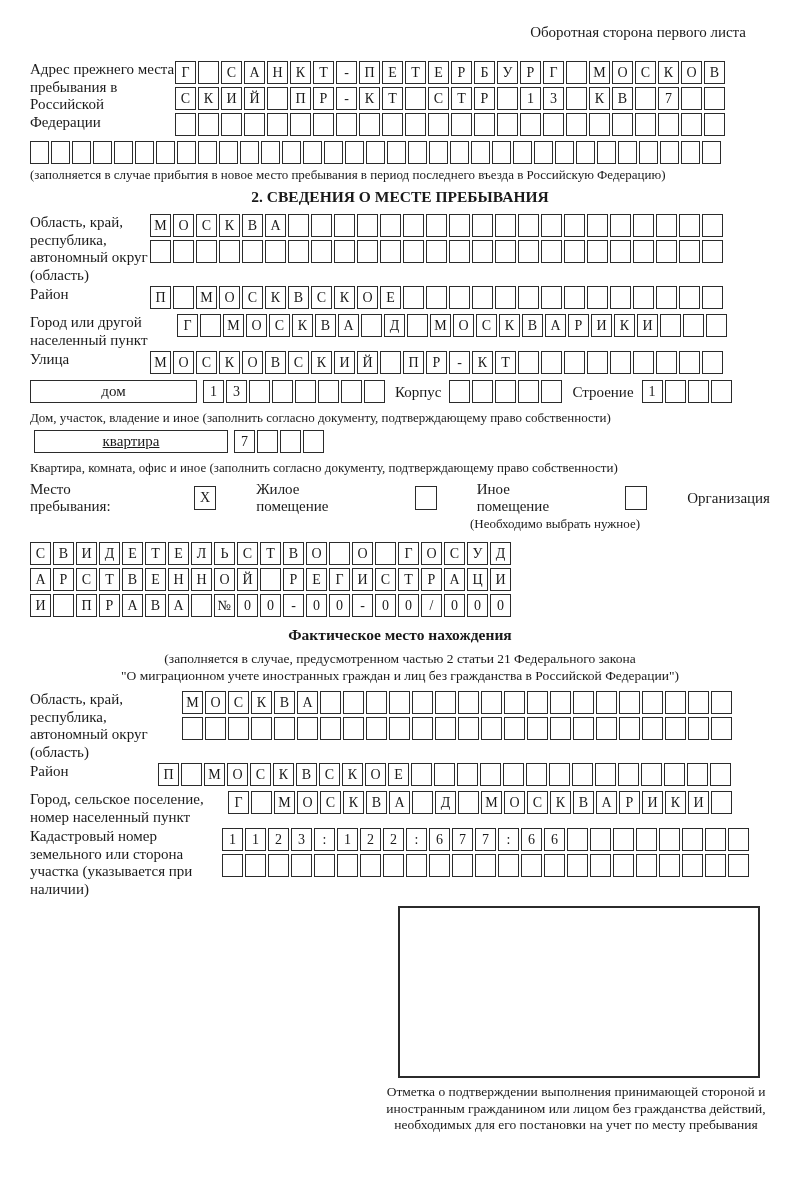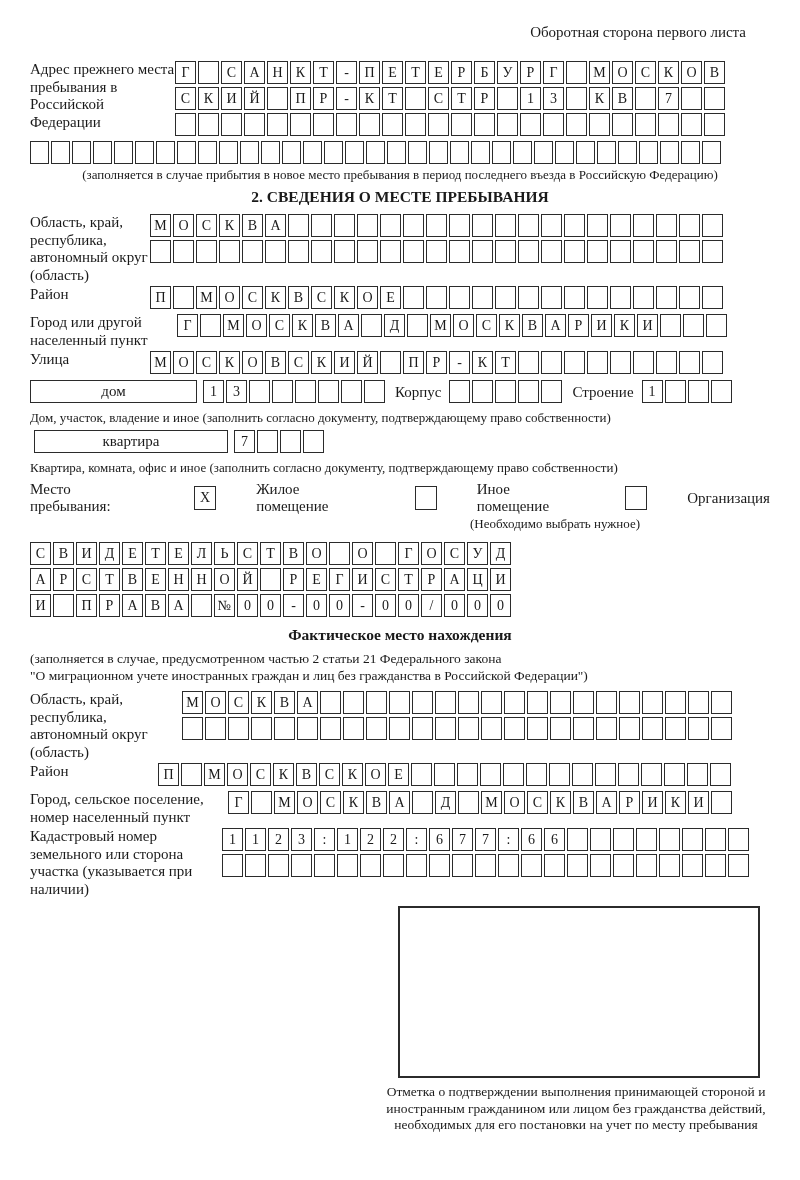--- a/index.html
+++ b/index.html
@@ -16,39 +16,39 @@
   .w218{width:218px;font-size:14.5px;line-height:17px;}
   .gridcol{display:flex;flex-direction:column;}
   .grid{display:flex;margin-bottom:3px;}
   .cell{
     display:inline-flex;align-items:center;justify-content:center;
     width:19px;height:21px;border:1.6px solid #2b2b2b;margin-right:2px;
     font-size:14px;line-height:1;flex:0 0 auto;background:#fff;
   }
   .grid.tight .cell{width:17px;}
   .caption{font-size:13px;line-height:17px;}
-  .caption.center{text-align:center;}
+  .caption.center{}
   .sect-title{font-size:15.5px;font-weight:bold;text-align:center;margin:2px 0 8px 0;}
   .mb2{margin-bottom:2px}.mb3{margin-bottom:3px}.mb4{margin-bottom:4px}
   .mb5{margin-bottom:5px}.mb7{margin-bottom:7px}.mb8{margin-bottom:8px}
   .widebox{
     display:inline-flex;align-items:center;justify-content:center;
     height:21px;border:1.6px solid #2b2b2b;font-size:15px;flex:0 0 auto;background:#fff;
   }
   .box-dom{width:165px;margin-right:6px;}
-  .box-kv{width:192px;margin-left:4px;margin-right:6px;}
+  .box-kv{width:192px;margin-left:4px;margin-right:6px;text-decoration:underline;}
   .inline-lbl{font-size:15px;line-height:24px;margin:0 8px;white-space:nowrap;}
   .mesto{display:flex;align-items:center;font-size:15px;margin-bottom:1px;gap:28px;}
   .mesto .cb{
     display:inline-flex;align-items:center;justify-content:center;
     width:20px;height:22px;border:1.7px solid #2b2b2b;margin:0 12px;
     font-size:14px;flex:0 0 auto;
   }
   .mesto-note{width:610px;text-align:right;font-size:13px;margin-bottom:10px;}
-  .fact-cap{font-size:13.5px;line-height:16.5px;}
+  .fact-cap{text-align:center;font-size:13.5px;line-height:16.5px;}
   .stamp-box{
     width:358px;height:168px;border:2px solid #2b2b2b;margin-left:368px;
     margin-bottom:6px;background:#fff;
   }
   .stamp-cap{margin-left:330px;width:432px;text-align:center;font-size:13.5px;line-height:16.5px;}
 </style>
 </head>
 <body>
 
 <div class="page">

